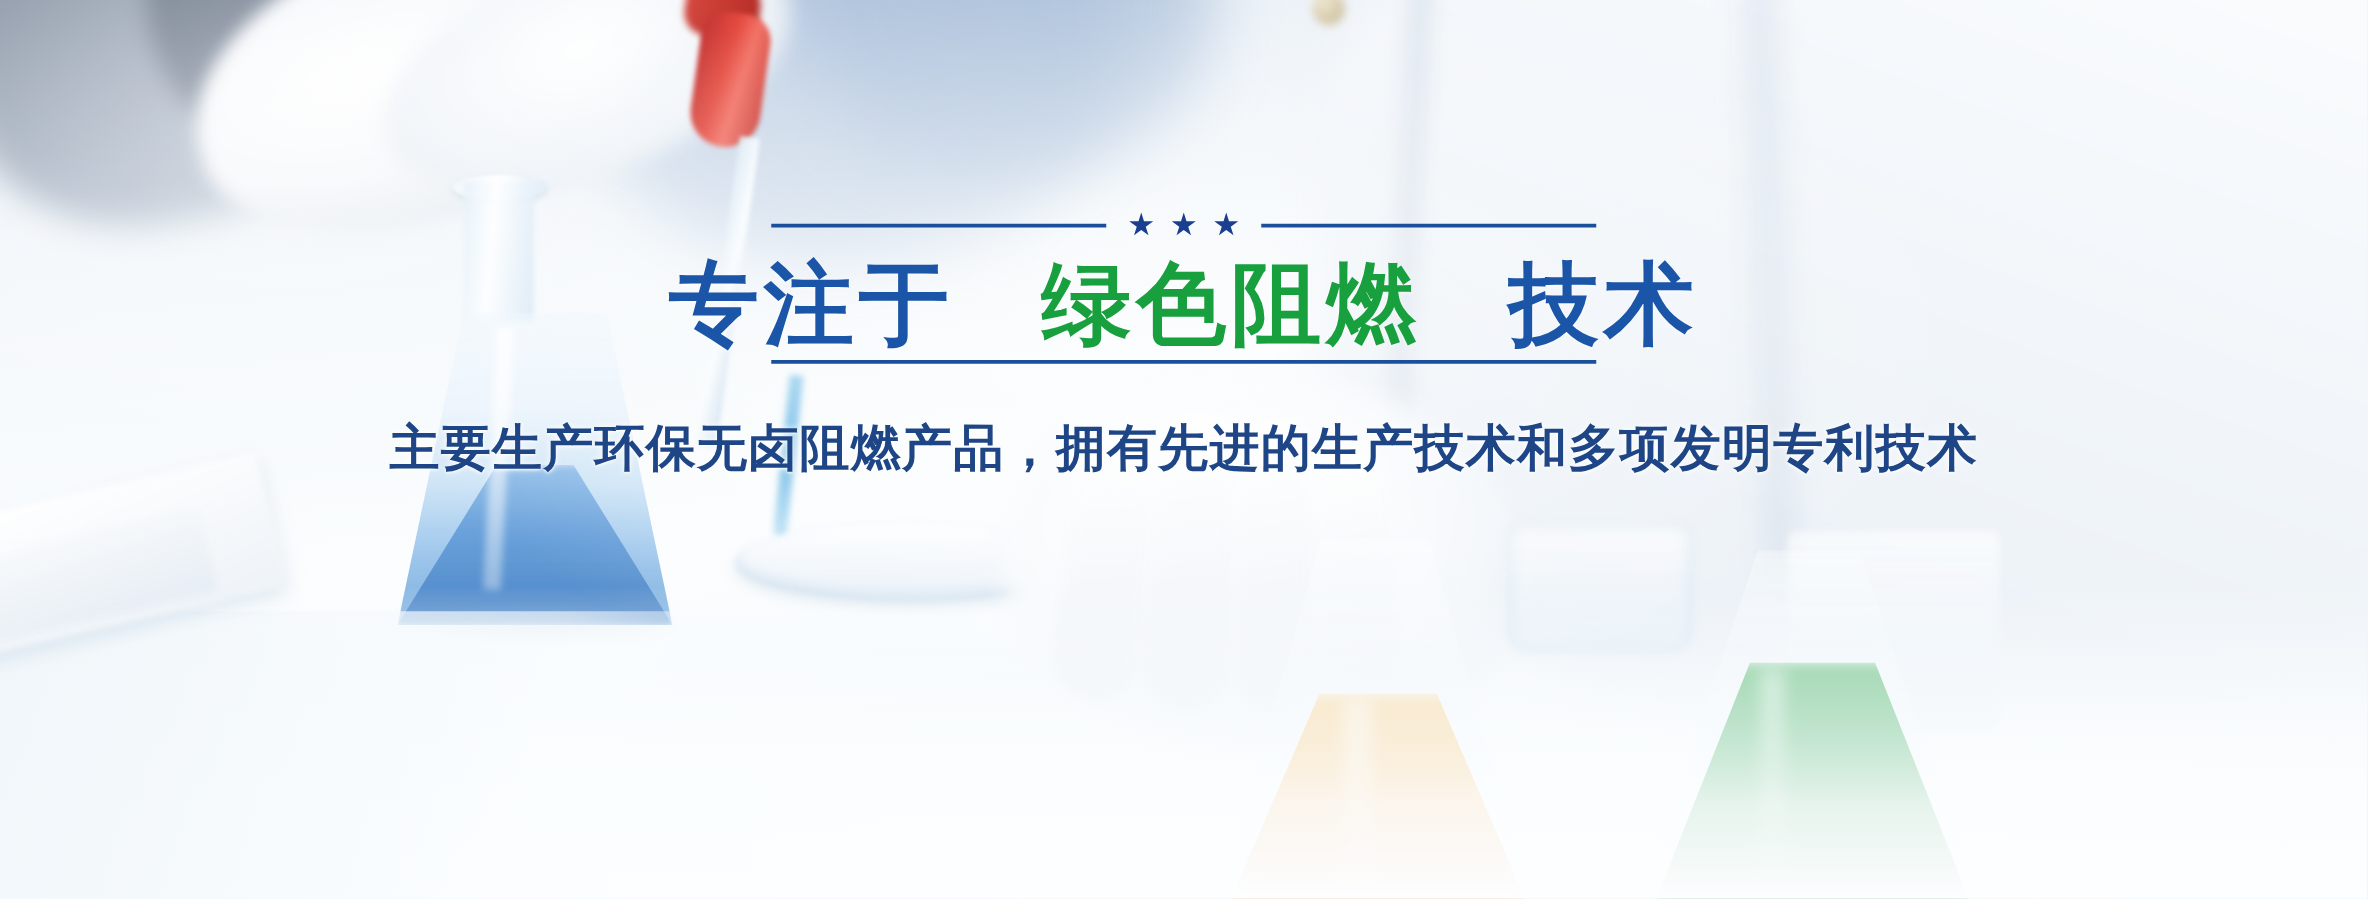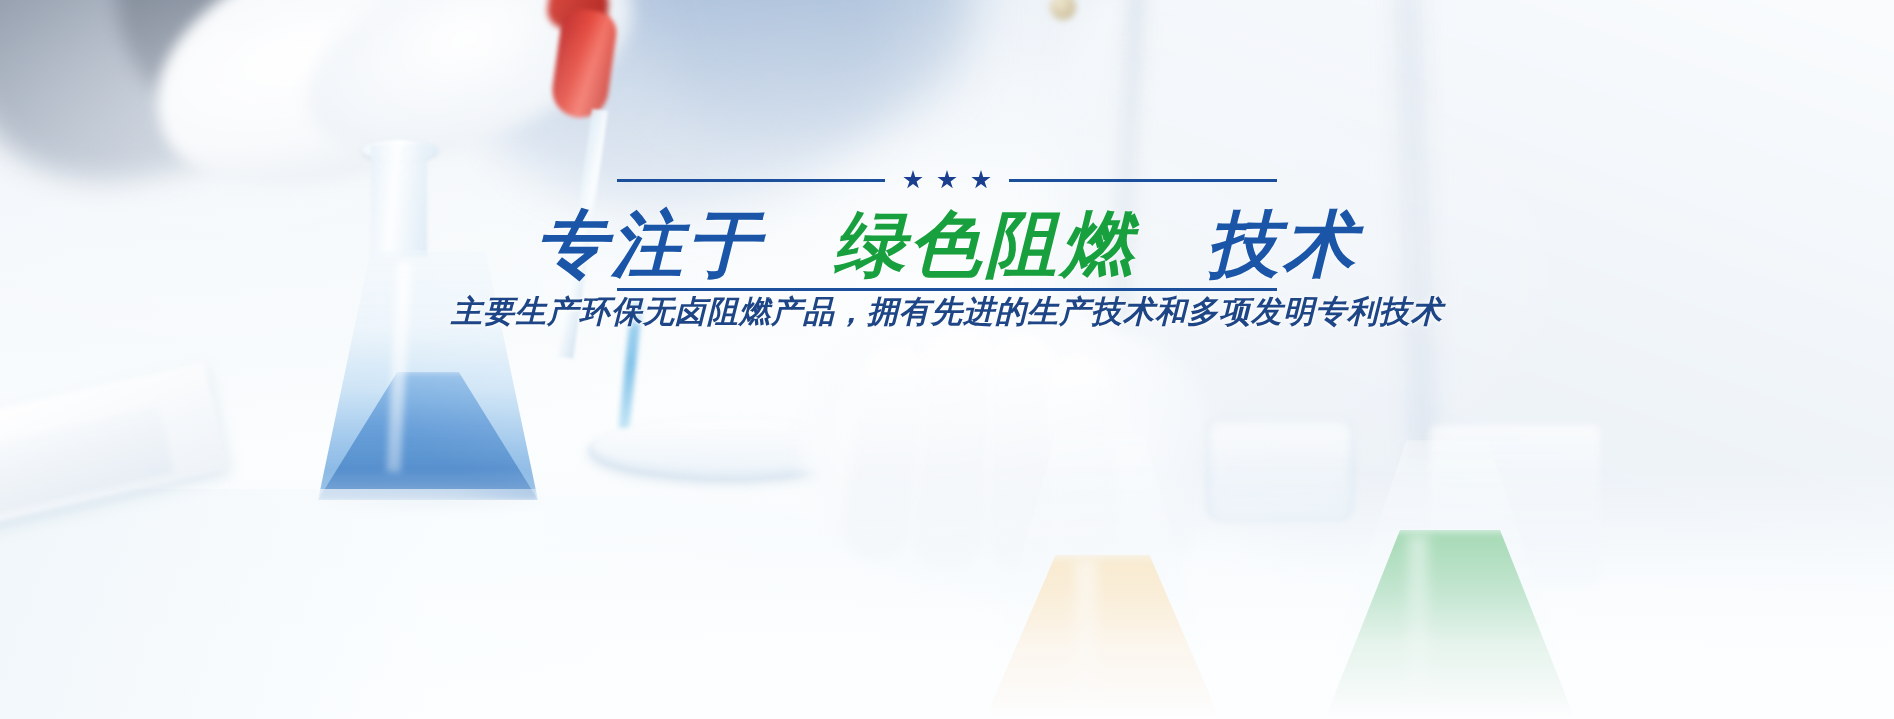--- a/index.html
+++ b/index.html
@@ -282,21 +282,20 @@
   .content {
     position:absolute;
     left:0; top:0;
     width:1894px; height:719px;
     display:flex;
     flex-direction:column;
     align-items:center;
     justify-content:flex-start;
     padding-top:170px;
     z-index:10;
-    font-style:italic;
   }
 
   .rule-row {
     display:flex;
     align-items:center;
     gap:14px;
     margin-bottom:4px;
   }
   .rule {
     height:3px;
@@ -337,21 +336,22 @@
     margin-top:21px;
     font-size:29px;
     font-weight:bold;
     letter-spacing:1.1px;
     color:#1c4a94;
     white-space:nowrap;
     text-shadow:0 1px 2px rgba(255,255,255,.8);
   }
 
   .subtitle-cn {
-    font-size:31px;
+    margin-top:40px;
+    font-size:40px;
     font-weight:bold;
     letter-spacing:1px;
     color:#1e4585;
     white-space:nowrap;
     text-shadow:0 0 6px rgba(255,255,255,.95), 0 1px 2px rgba(255,255,255,.9);
   }
 </style>
 </head>
 <body>
 

